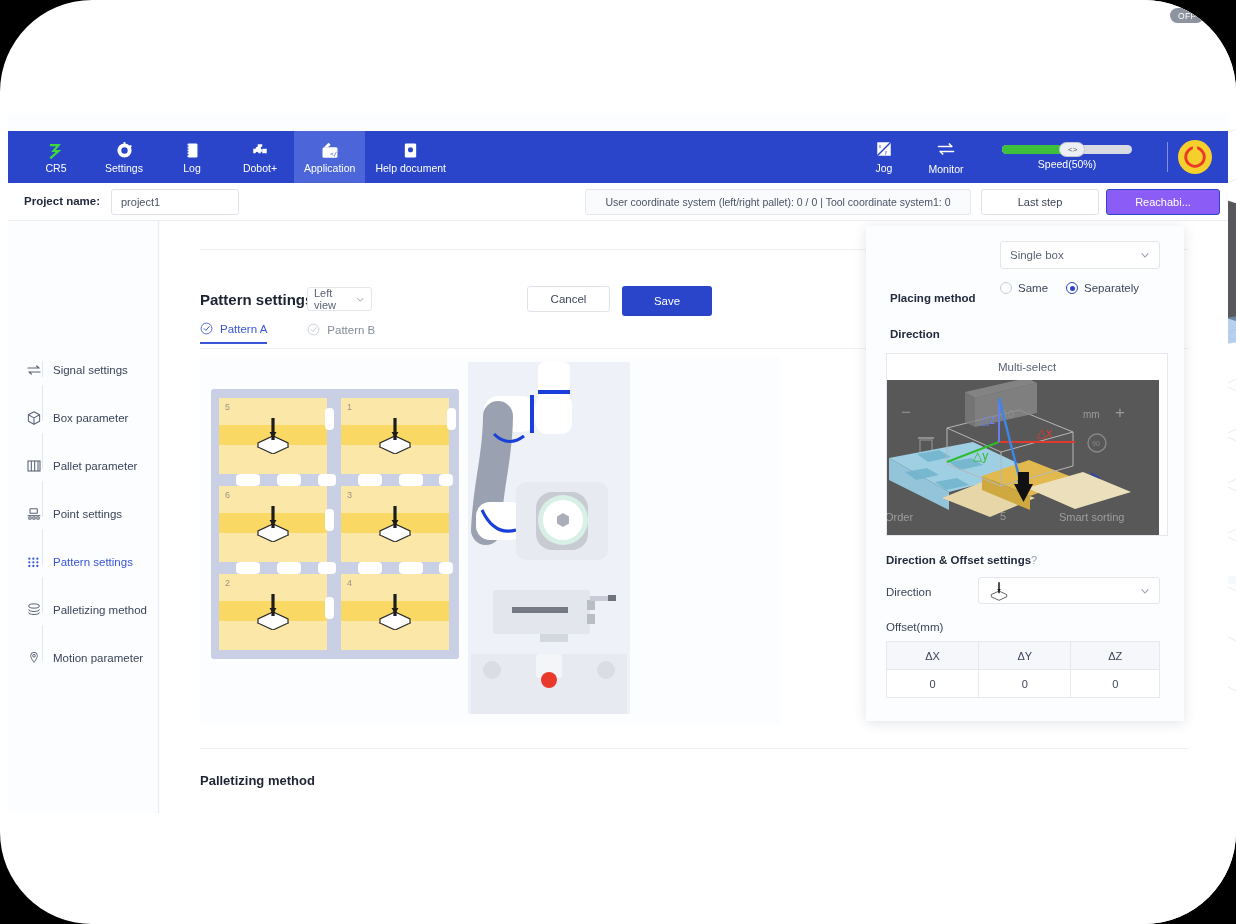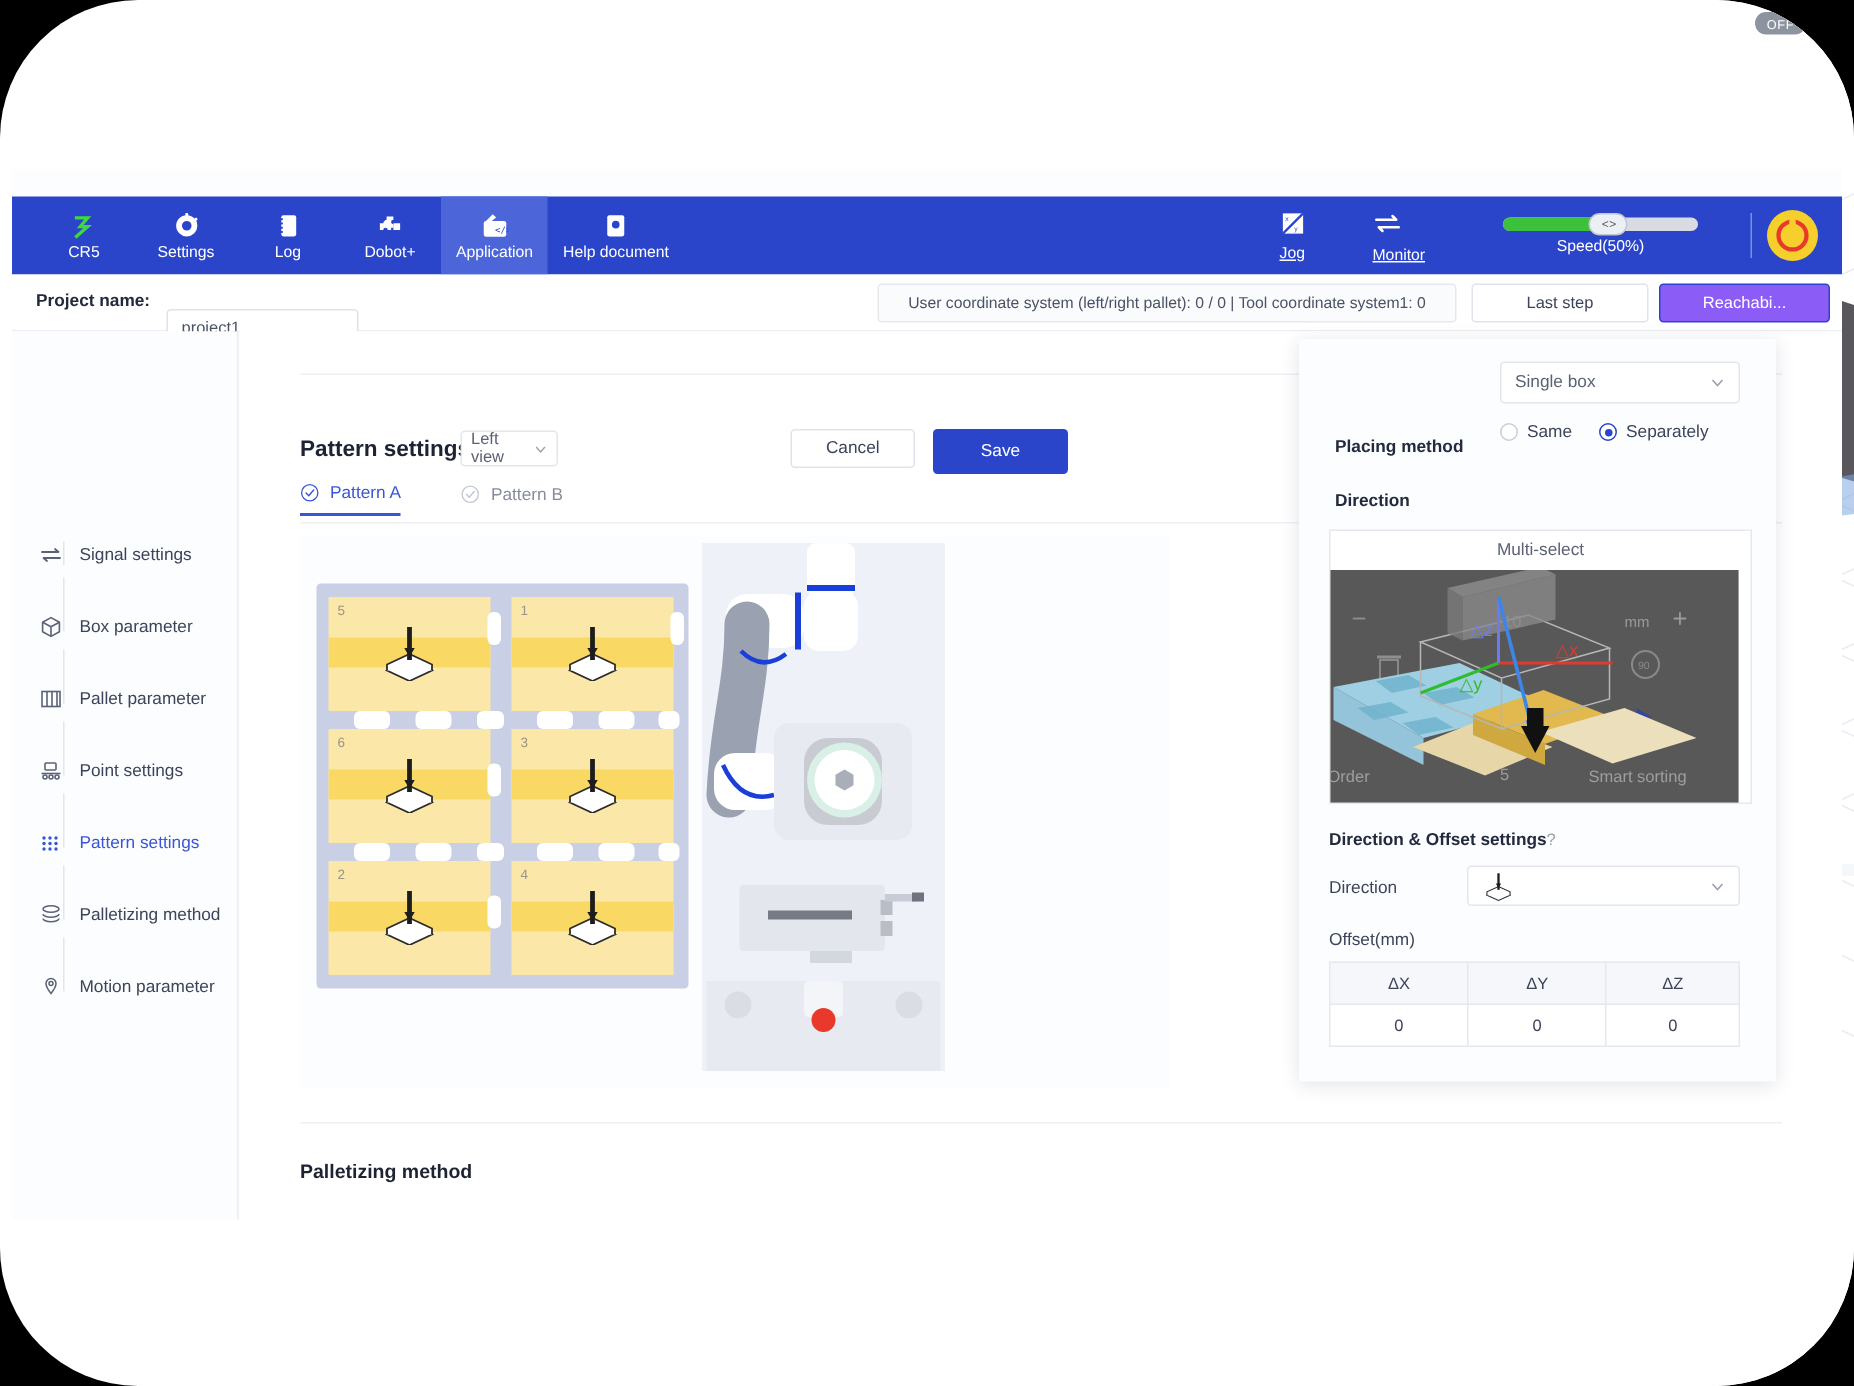--- a/index.html
+++ b/index.html
@@ -21,40 +21,40 @@
   .toolbar { position:absolute; left:0; top:18px; width:100%; height:52px; background:#2a45c9; }
   .tools { position:absolute; left:14px; top:0; height:52px; display:flex; align-items:flex-start; }
   .tool { width:68px; height:52px; display:flex; flex-direction:column; align-items:center;
           justify-content:center; gap:2px; color:#fff; font-size:10.5px; cursor:default; }
   .tool.wide { width:auto; padding:0 10px; }
   .tool.active { background:#4c65d8; }
   .tool .ic { height:20px; display:flex; align-items:center; justify-content:center; }
   .tool .lb { line-height:11px; white-space:nowrap; }
 
   .rtools { position:absolute; right:0; top:0; height:52px; display:flex; align-items:center; }
-  .rtool { width:62px; height:52px; display:flex; flex-direction:column; align-items:flex-start;
-           justify-content:center; gap:2px; color:#fff; font-size:10.5px;text-decoration:underline; }
+  .rtool { width:62px; height:52px; display:flex; flex-direction:column; align-items:center;
+           justify-content:center; gap:2px; color:#fff; font-size:10.5px; }
   .speedwrap { width:180px; display:flex; flex-direction:column; align-items:center; gap:4px;
                color:#fff; font-size:10.5px; }
   .track { position:relative; width:130px; height:9px; border-radius:5px; background:#d8dbe2; }
   .track .fill { position:absolute; left:0; top:0; height:9px; width:48%; border-radius:5px; background:#3dc13d; }
   .track .knob { position:absolute; left:44%; top:-3px; width:26px; height:15px; border-radius:8px;
                  background:#eceff4; border:1px solid #c2c7d0; display:flex; align-items:center;
                  justify-content:center; font-size:8px; color:#555; letter-spacing:-1px; }
   .vsep { width:1px; height:30px; background:#7f90e0; margin:0 10px; }
   .estop { width:34px; height:34px; border-radius:50%; background:#f5cf2c; margin-right:16px;
            display:flex; align-items:center; justify-content:center; }
 
   
   .projbar { position:absolute; left:0; top:70px; width:100%; height:38px; background:#ffffff;
              border-bottom:1px solid #eceef3; }
   .pb-label { position:absolute; left:16px; top:12px; font-size:11.5px; font-weight:bold; color:#232a3d; }
   .pb-input { position:absolute; left:103px; top:6px; width:128px; height:26px; border:1px solid #dfe2e9;
               border-radius:3px; background:#fff; font-size:11px; color:#4a5266; padding:0 9px;
-              font-family:"Liberation Sans",sans-serif;margin-top:17px; }
+              font-family:"Liberation Sans",sans-serif; }
   .pb-coord { position:absolute; left:577px; top:6px; width:386px; height:26px; border:1px solid #e6e8ee;
               border-radius:3px; background:#fafbfd; font-size:10.5px; color:#4a5266;
               display:flex; align-items:center; justify-content:center; }
   .pb-btn { position:absolute; top:6px; height:26px; border:1px solid #e0e3ea; border-radius:3px;
             background:#fff; font-size:11px; color:#3d4459; display:flex; align-items:center;
             justify-content:center; }
   .pb-btn.primary { background:#8b5cf6; color:#fff; border-color:#2a45c9; }
 
   
   .body { position:absolute; left:0; top:108px; width:100%; bottom:0; background:#fbfdff; }

